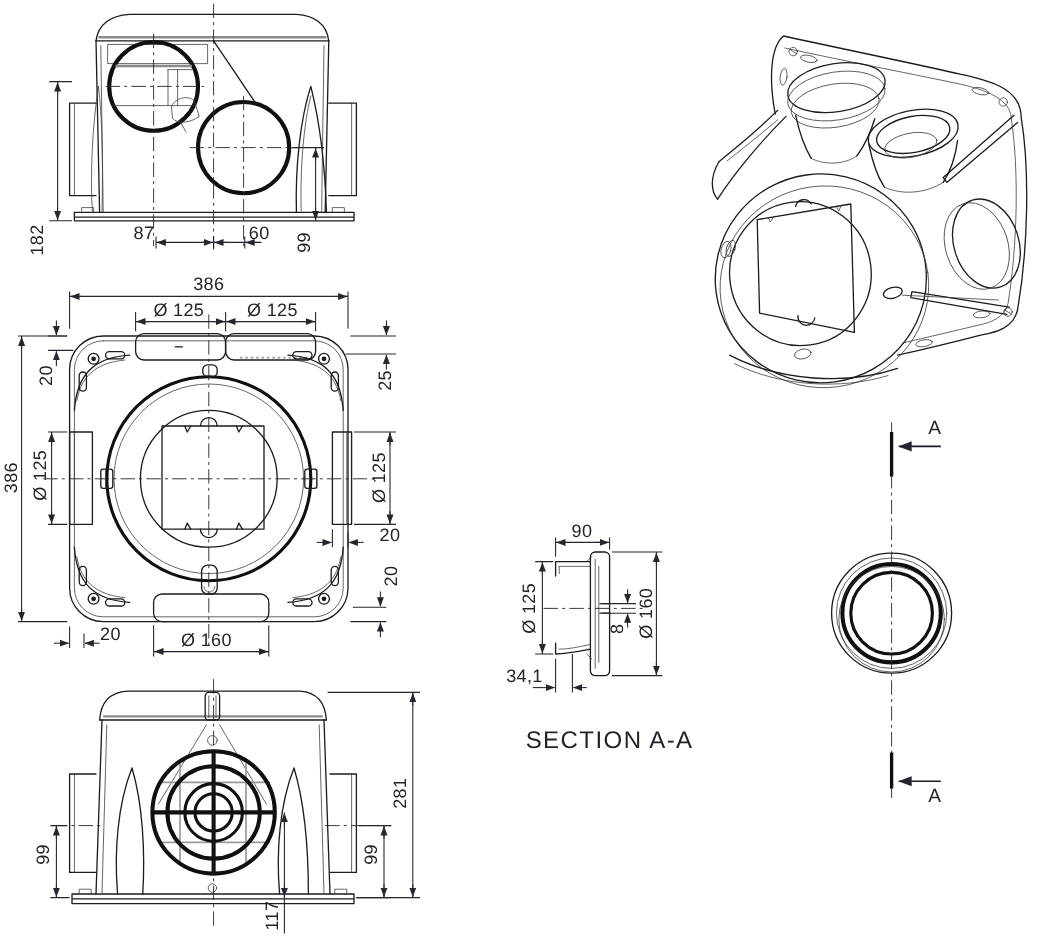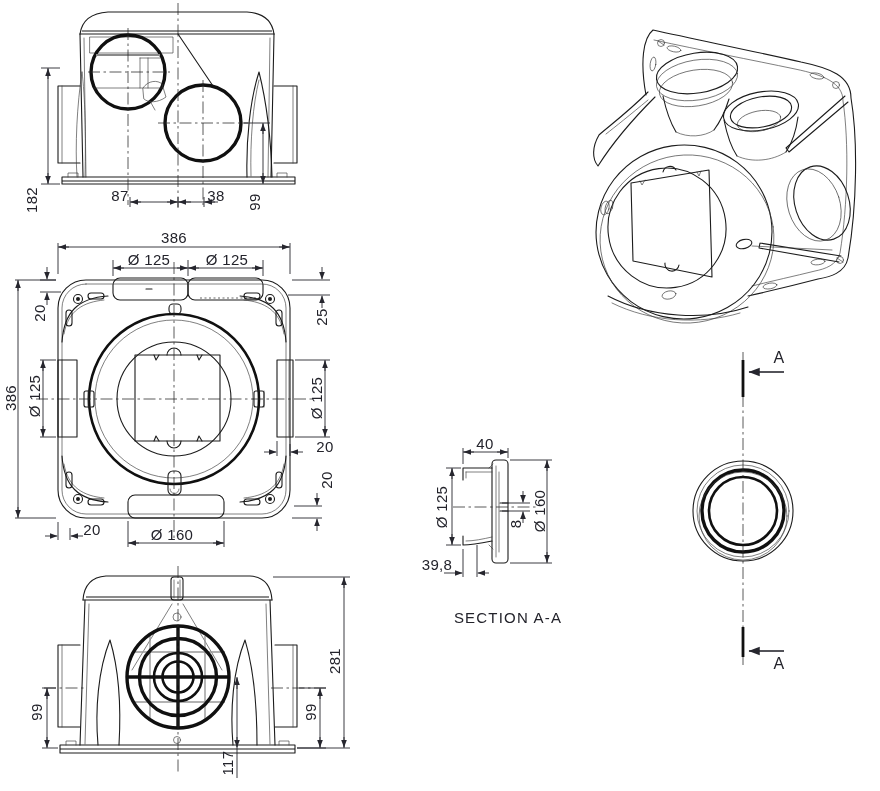--- a/index.html
+++ b/index.html
@@ -13,21 +13,21 @@
   .th{fill:none;stroke:#101010;stroke-width:3.4;}
   .t2{fill:none;stroke:#101010;stroke-width:2.6;}
   .cl{fill:none;stroke:#242424;stroke-width:0.75;stroke-dasharray:12 3.5 2.5 3.5;}
   .dm{fill:none;stroke:#26262e;stroke-width:0.9;}
   .ar{fill:none;stroke:#26262e;stroke-width:0.9;marker-end:url(#ah);}
   .ab{fill:none;stroke:#1a1a22;stroke-width:1.3;marker-end:url(#ah);}
   .bar{fill:none;stroke:#101010;stroke-width:2.8;}
   .dim{position:absolute;font-size:15px;color:#23232b;letter-spacing:.3px;white-space:nowrap;
        transform:translate(-50%,-50%);line-height:1;}
   .rot{transform:translate(-50%,-50%) rotate(-90deg);}
-  .cap{font-size:15px;letter-spacing:1.2px;}
+  .cap{font-size:20px;letter-spacing:1.2px;}
   .alabel{font-size:16px;}
 </style>
 </head>
 <body>
 
 <div class="sheet">
 
 <svg width="880" height="791" viewBox="0 0 880 791">
   <defs>
     <marker id="ah" viewBox="0 0 10 10" refX="9.2" refY="5" markerWidth="9" markerHeight="9" orient="auto-start-reverse">
@@ -335,44 +335,44 @@
     <ellipse class="ln" cx="822" cy="203" rx="27" ry="38" transform="rotate(-18 822 203)"></ellipse>
     <ellipse class="tn" cx="814" cy="205" rx="26" ry="37" transform="rotate(-18 814 205)"></ellipse>
 
     <path class="ln" d="M608,296 C650,318 706,321 748,307"></path>
     <path class="tn" d="M612,303 C650,322 700,325 740,313"></path>
   </g>
 </svg>
 
 <div class="dim rot" style="left:31px;top:200px">182</div>
 <div class="dim" style="left:120px;top:195px">87</div>
-<div class="dim" style="left:216px;top:195px">38</div>
+<div class="dim" style="left:216px;top:195px">60</div>
 <div class="dim rot" style="left:254px;top:202px">99</div>
 
 <div class="dim" style="left:174px;top:237px">386</div>
 <div class="dim" style="left:149px;top:259px">Ø 125</div>
 <div class="dim" style="left:227px;top:259px">Ø 125</div>
 <div class="dim rot" style="left:39px;top:313px">20</div>
 <div class="dim rot" style="left:321px;top:317px">25</div>
 <div class="dim rot" style="left:10px;top:398px">386</div>
 <div class="dim rot" style="left:34px;top:396px">Ø 125</div>
 <div class="dim rot" style="left:316px;top:398px">Ø 125</div>
 <div class="dim" style="left:325px;top:446px">20</div>
 <div class="dim rot" style="left:326px;top:480px">20</div>
 <div class="dim" style="left:92px;top:529px">20</div>
 <div class="dim" style="left:172px;top:534px">Ø 160</div>
 
 <div class="dim rot" style="left:36px;top:712px">99</div>
 <div class="dim rot" style="left:310px;top:712px">99</div>
 <div class="dim rot" style="left:227px;top:763px">117</div>
 <div class="dim rot" style="left:334px;top:661px">281</div>
 
-<div class="dim" style="left:485px;top:443px">40</div>
+<div class="dim" style="left:485px;top:443px">90</div>
 <div class="dim rot" style="left:441px;top:507px">Ø 125</div>
 <div class="dim rot" style="left:515px;top:524px">8</div>
 <div class="dim rot" style="left:539px;top:511px">Ø 160</div>
-<div class="dim" style="left:437px;top:564px">39,8</div>
+<div class="dim" style="left:437px;top:564px">34,1</div>
 <div class="dim cap" style="left:508px;top:617px">SECTION A-A</div>
 
 <div class="dim alabel" style="left:779px;top:358px">A</div>
 <div class="dim alabel" style="left:779px;top:664px">A</div>
 
 </div>
 
 </body></html>

